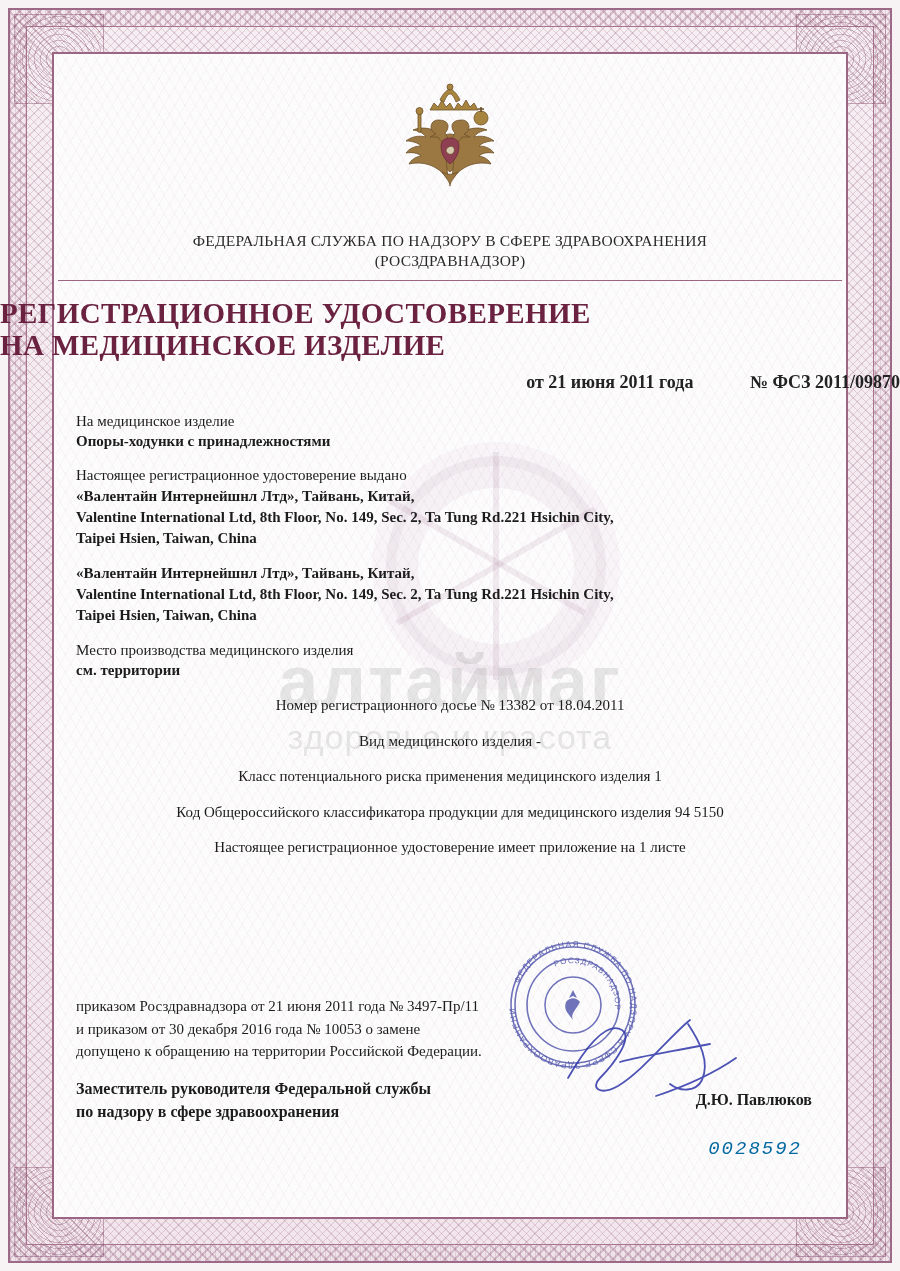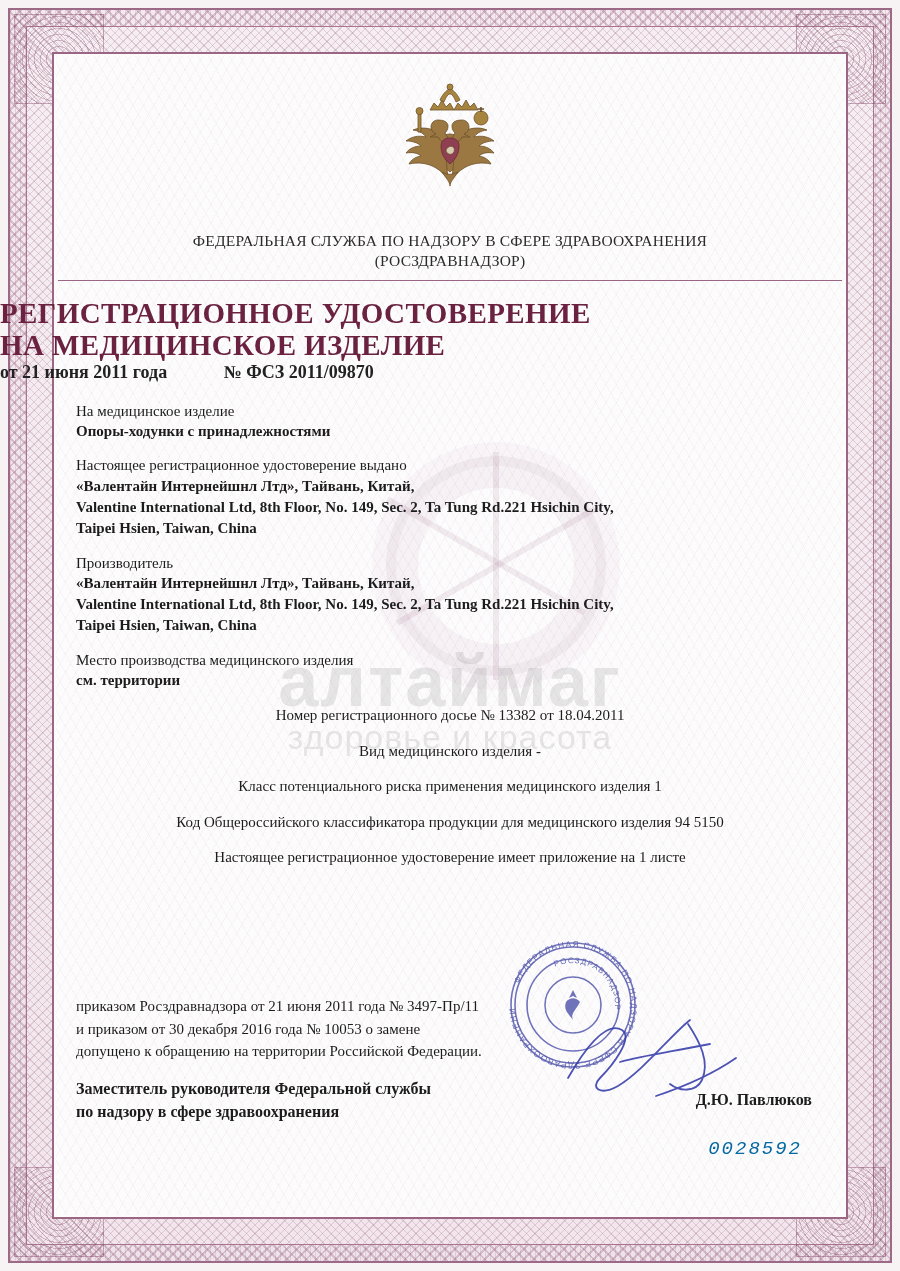--- a/index.html
+++ b/index.html
@@ -169,21 +169,22 @@
     margin-top: 16px;
     font-size: 29px;
     font-weight: bold;
     color: #6a2240;
     letter-spacing: 0.4px;
     line-height: 1.12;
   }
   .title .t2 { display: block; }
 
   .datebar {
-    text-align: left;
+    margin-top: 10px;
+    text-align: right;
     font-size: 18px;
     font-weight: bold;
     color: #222;
   }
   .datebar .num { margin-left: 52px; }
 
   .body {
     margin: 18px 76px 0 76px;
     color: #1c1c1c;
   }
@@ -332,21 +333,20 @@
       </div>
 
       <div class="block">
         <div class="lbl">Настоящее регистрационное удостоверение выдано</div>
         <div class="val">«Валентайн Интернейшнл Лтд», Тайвань, Китай,</div>
         <div class="val">Valentine International Ltd, 8th Floor, No. 149, Sec. 2, Ta Tung Rd.221 Hsichin City,</div>
         <div class="val">Taipei Hsien, Taiwan, China</div>
       </div>
 
       <div class="block">
-        <div class="lbl">Производитель</div>
         <div class="val">«Валентайн Интернейшнл Лтд», Тайвань, Китай,</div>
         <div class="val">Valentine International Ltd, 8th Floor, No. 149, Sec. 2, Ta Tung Rd.221 Hsichin City,</div>
         <div class="val">Taipei Hsien, Taiwan, China</div>
       </div>
 
       <div class="block">
         <div class="lbl">Место производства медицинского изделия</div>
         <div class="val">см. территории</div>
       </div>
 

